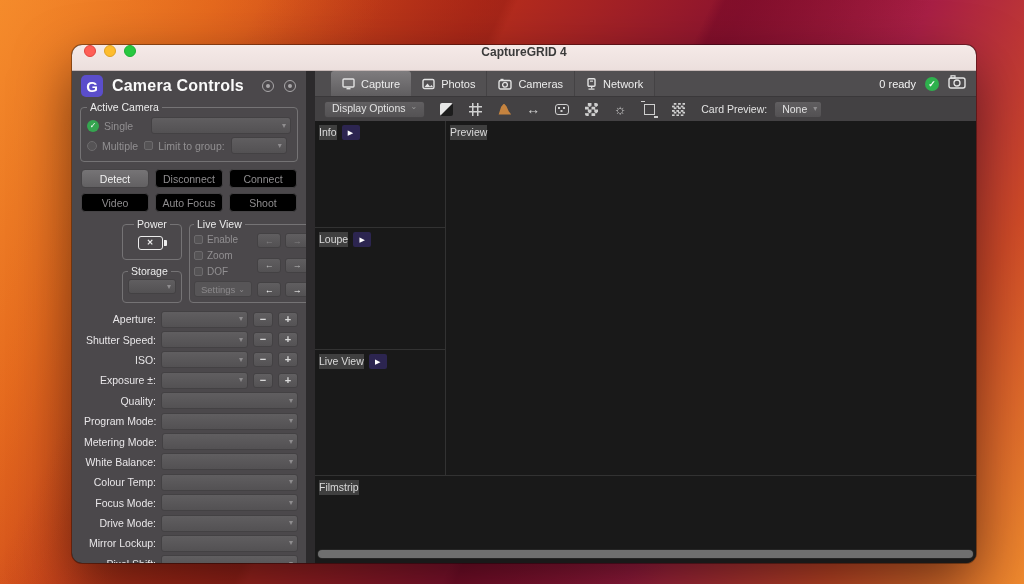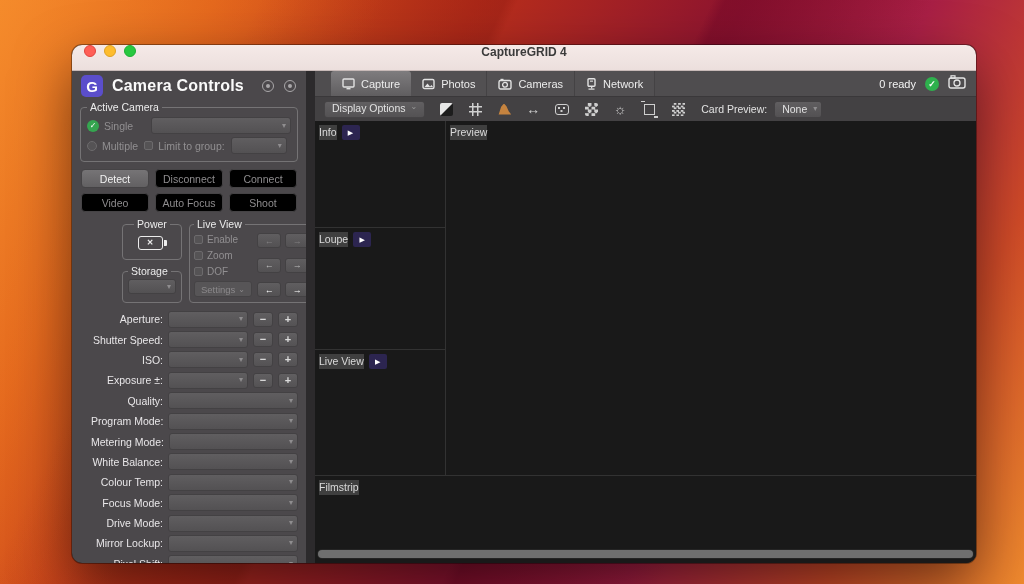--- a/index.html
+++ b/index.html
@@ -90,21 +90,21 @@
     border:1px solid #454345; color:#8b898b; font-size:9.5px; display:flex; align-items:center;
     justify-content:center; gap:3px; }
   .lv-settings::after { content:"⌄"; font-size:8px; }
   .lv-right { width:52px; flex:0 0 52px; display:flex; flex-direction:column; justify-content:space-between; padding:2px 0 1px; }
   .arrow-pair { display:flex; gap:4px; }
   .abtn { width:24px; height:15px; border-radius:3px; background:linear-gradient(#605e60,#535153);
     border:1px solid #434143; font-size:9px; display:flex; align-items:center; justify-content:center; }
   .abtn.dim1 { color:#828082; } .abtn.dim2 { color:#bdbdbd; } .abtn.bright { color:#ffffff; }
 
   .settings { margin-top:6px; }
-  .srow { display:flex; align-items:center; height:20.4px; padding:0 8px 0 19px; gap:5px; }
+  .srow { display:flex; align-items:center; height:20.4px; padding:0 8px 0 12px; gap:5px; }
   .srow .lbl { flex:0 0 72px; text-align:right; font-size:10.5px; color:#e8e6e8; white-space:nowrap; }
   .srow .dd.mid { width:104px; }
   .step { width:20px; flex:0 0 20px; height:15px; border-radius:3px; background:linear-gradient(#615f61,#545254);
     border:1px solid #434143; color:#dcdcdc; font-size:11px; font-weight:bold; line-height:13px; text-align:center; }
 
   
   .main { flex:1; display:flex; flex-direction:column; min-width:0; background:#4f4d4f; }
 
   .tabbar { height:25px; flex:0 0 25px; display:flex; align-items:stretch; padding-left:16px; background:#4f4d4f; }
   .tab { display:flex; align-items:center; gap:6px; padding:0 11px; font-size:11px; color:#ececec;

